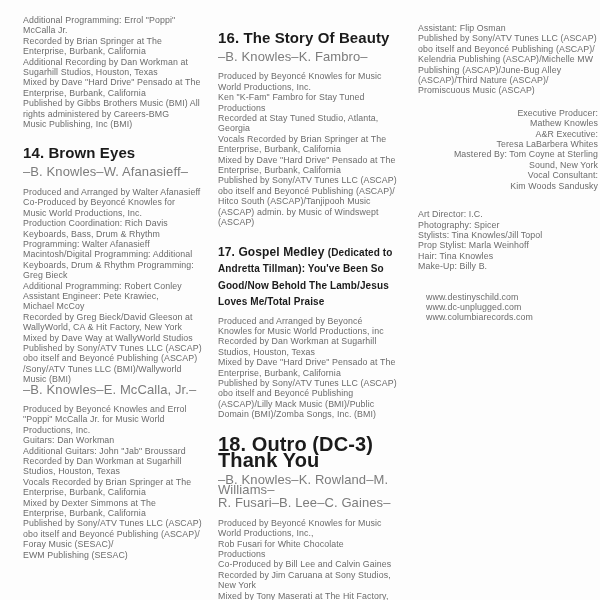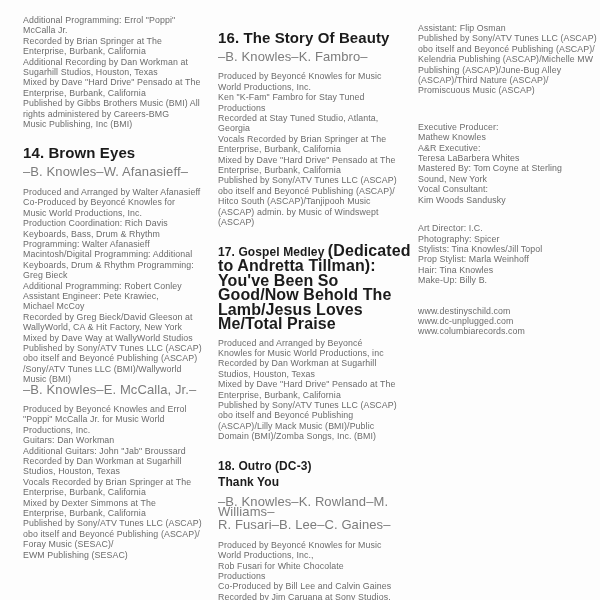--- a/index.html
+++ b/index.html
@@ -35,30 +35,30 @@
     font-size: 15px;
     line-height: 16px;
     font-weight: 700;
     color: #1b1b1b;
     letter-spacing: 0.1px;
     margin: 16px 0 6px 0;
   }
   #col-middle .track-heading.first { margin-top: 15px; }
   .track-heading.gospel { line-height: 14.5px; }
   .gospel .h-main { font-size: 12px; }
-  .gospel .h-sub  { font-size: 16px; }
+  .gospel .h-sub  { font-size: 10px; }
   .track-heading.two-line {
     white-space: pre-line;
-    font-size: 12px;
+    font-size: 20px;
     line-height: 16.5px;
   }
   .writers.tight { margin-bottom: 3px; }
-  .gap-a { margin-top: 26px; }
+  .gap-a { margin-top: 12px; text-align: right; }
   .gap-b { margin-top: 18px; }
-  .gap-c { margin-top: 20px; }
+  .gap-c { margin-top: 20px; margin-left: 8px; }
 </style>
 </head>
 <body>
 
 <div class="page">
 
   <div class="col" id="col-left">
     <p class="credits">Additional Programming: Errol "Poppi"
 McCalla Jr.
 Recorded by Brian Springer at The

